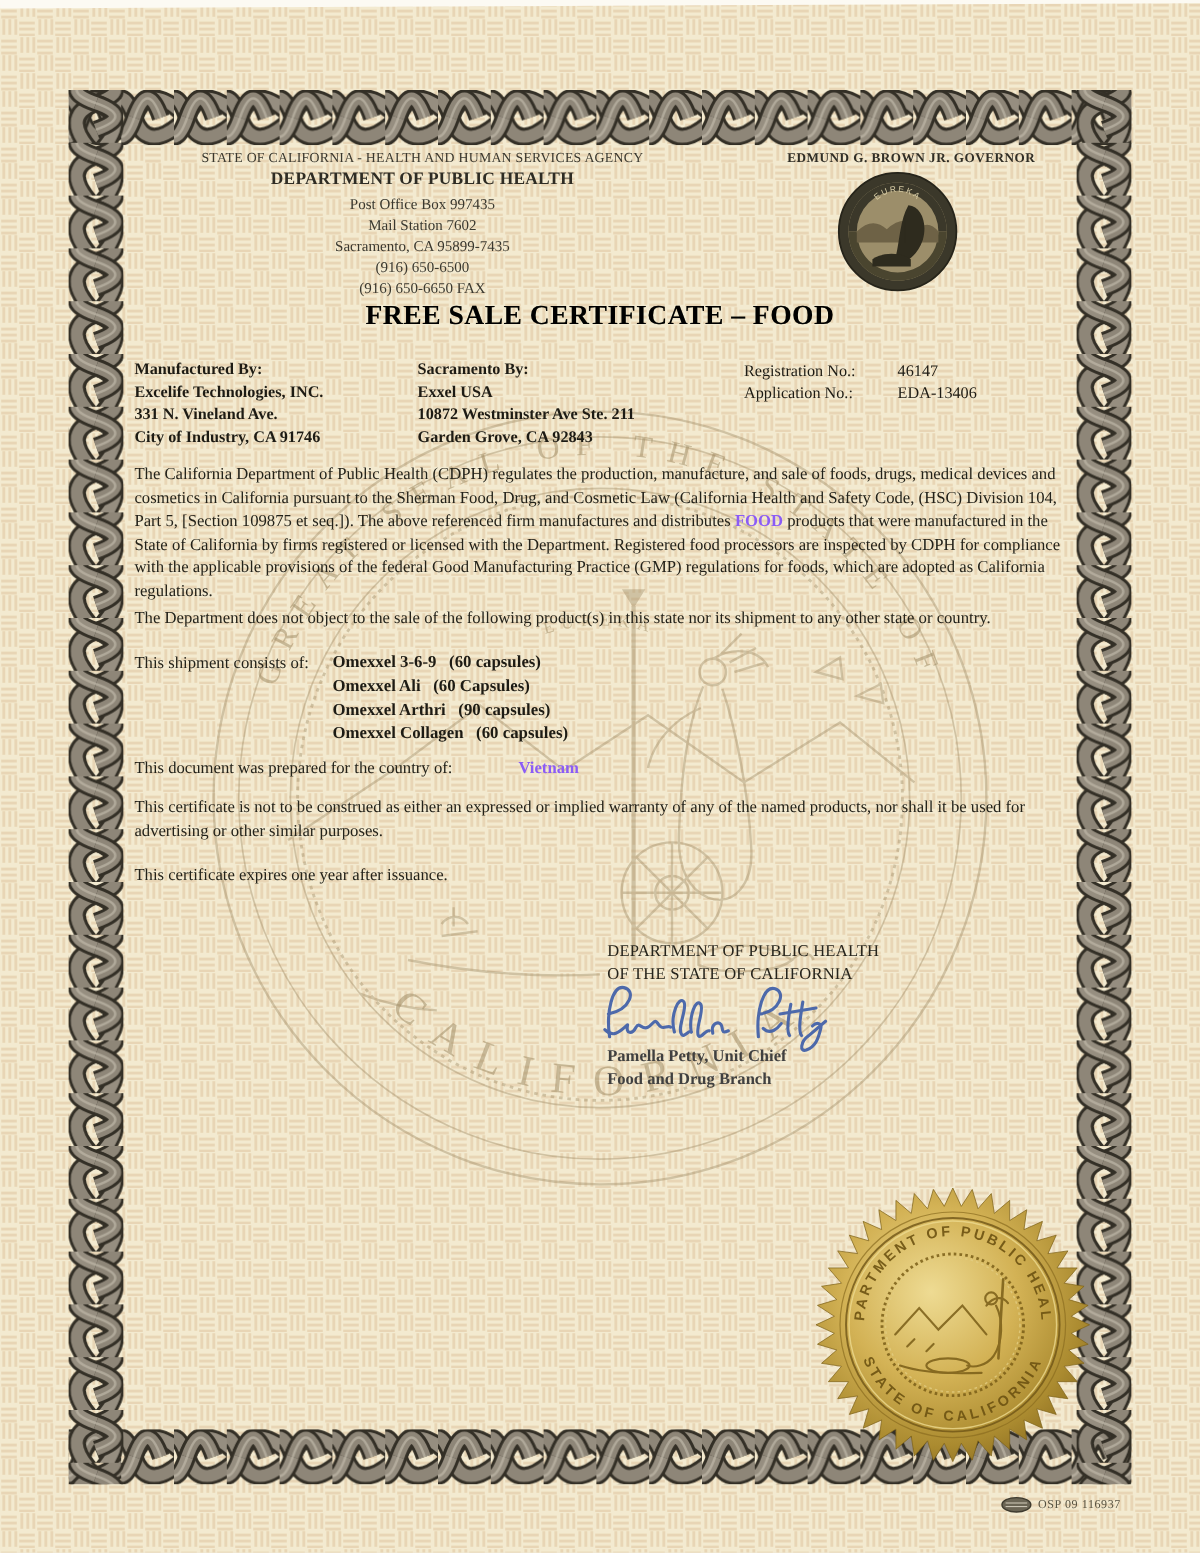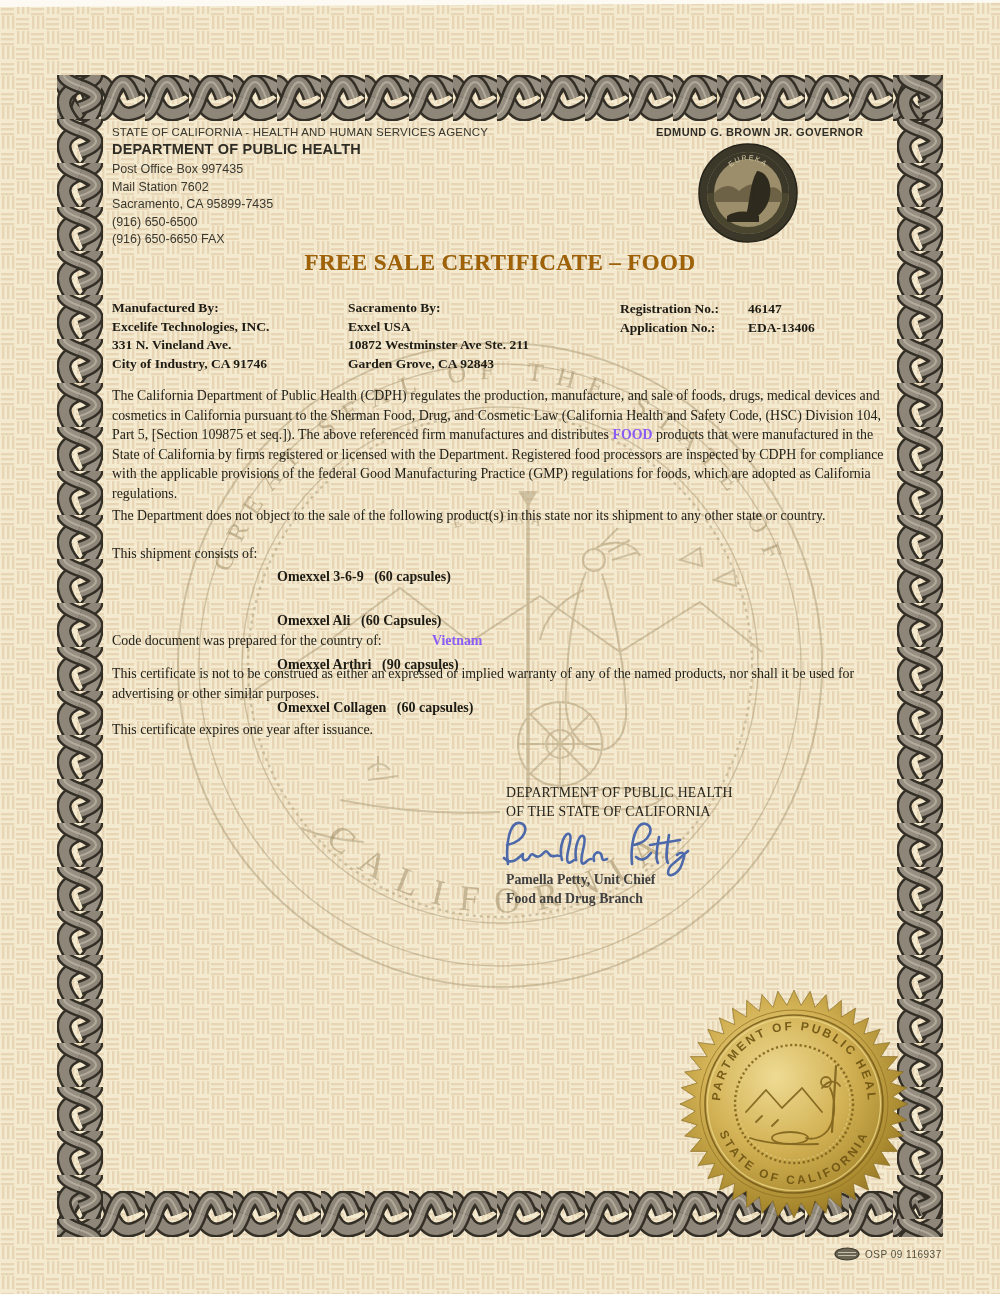--- a/index.html
+++ b/index.html
@@ -3,38 +3,38 @@
 <meta charset="utf-8">
 <style>
   html,body{margin:0;padding:0;background:#e9e4d4;}
   .page{position:relative;width:1000px;height:1294px;background:#f3ead0;overflow:hidden;
         font-family:"Liberation Serif",serif;color:#23221a;}
   .layer{position:absolute;left:0;top:0;}
   .z0{z-index:0}.z1{z-index:1}.z2{z-index:2}.z5{z-index:5}
   .scan-edge{position:absolute;left:0;top:-3px;width:1010px;height:10px;background:#fcfaf3;
              transform:rotate(-0.25deg);transform-origin:left top;z-index:4;}
   .abs{position:absolute;z-index:3;}
-  .sans{font-family:Liberation Sans, sans-serif;}
+  .sans{font-family:Liberation Serif, serif;text-align:center;}
   .prewrap{white-space:pre-wrap;}
   
   .agency{font-size:11.5px;letter-spacing:.2px;color:#3a382f;}
   .dept{font-size:14.5px;font-weight:bold;letter-spacing:.2px;color:#2e2c24;margin-top:3px;}
   .addr{font-size:12.5px;line-height:17.5px;color:#3a382f;margin-top:4px;}
   .governor{font-size:11px;font-weight:bold;letter-spacing:.4px;color:#302e26;}
   
   .title{left:105px;top:250px;width:790px;text-align:center;font-size:23px;font-weight:bold;
-         letter-spacing:.4px;color:#a16207;text-shadow:0 0 .5px rgba(30,45,20,.4);}
+         letter-spacing:.4px;color:#000000;text-shadow:0 0 .5px rgba(30,45,20,.4);}
   
   .pcol{font-size:13.5px;font-weight:bold;line-height:18.5px;color:#1d1b14;}
-  .reggrid{display:grid;grid-template-columns:128px auto;font-size:13.5px;font-weight:bold;
+  .reggrid{display:grid;grid-template-columns:128px auto;font-size:13.5px;font-weight:normal;
            line-height:19px;color:#1d1b14;column-gap:0;}
   
   .para{font-size:13.9px;line-height:19.6px;color:#23221a;}
   .b{font-weight:bold;color:#8b5cf6;}
-  .prod{font-size:14px;line-height:19.8px;font-weight:bold;color:#1d1b14;margin-top:24px;}
+  .prod{font-size:14px;line-height:19.8px;font-weight:bold;color:#1d1b14;}
   .sigline{font-size:13.8px;line-height:18.5px;color:#26241c;letter-spacing:.2px;}
   .signame{font-size:13.8px;line-height:18.5px;font-weight:bold;color:#404040;}
   .footer-code{display:flex;align-items:center;gap:5px;font-size:10px;color:#55503f;
                letter-spacing:.5px;}
 </style>
 </head>
 <body>
 
 <div class="page">
 
@@ -200,21 +200,21 @@
   <div class="abs para" style="left:112px;top:506px;width:752px">The Department does not object to the sale of the following product(s) in this state nor its shipment to any other state or country.</div>
 
   <div class="abs para" style="left:112px;top:544px">This shipment consists of:</div>
   <div class="abs" style="left:277px;top:543px">
     <div class="prod prewrap">Omexxel 3-6-9   (60 capsules)</div>
     <div class="prod prewrap">Omexxel Ali   (60 Capsules)</div>
     <div class="prod prewrap">Omexxel Arthri   (90 capsules)</div>
     <div class="prod prewrap">Omexxel Collagen   (60 capsules)</div>
   </div>
 
-  <div class="abs para" style="left:112px;top:631px">Code document was prepared for the country of:</div>
+  <div class="abs para" style="left:112px;top:631px">This document was prepared for the country of:</div>
   <div class="abs para b" style="left:432px;top:631px">Vietnam</div>
 
   <div class="abs para" style="left:112px;top:664px;width:778px">This certificate is not to be construed as either an expressed or implied warranty of any of the named products, nor shall it be used for advertising or other similar purposes.</div>
 
   <div class="abs para" style="left:112px;top:720px">This certificate expires one year after issuance.</div>
 
 
   <div class="abs" style="left:506px;top:784px">
     <div class="sigline">DEPARTMENT OF PUBLIC HEALTH</div>
     <div class="sigline">OF THE STATE OF CALIFORNIA</div>

